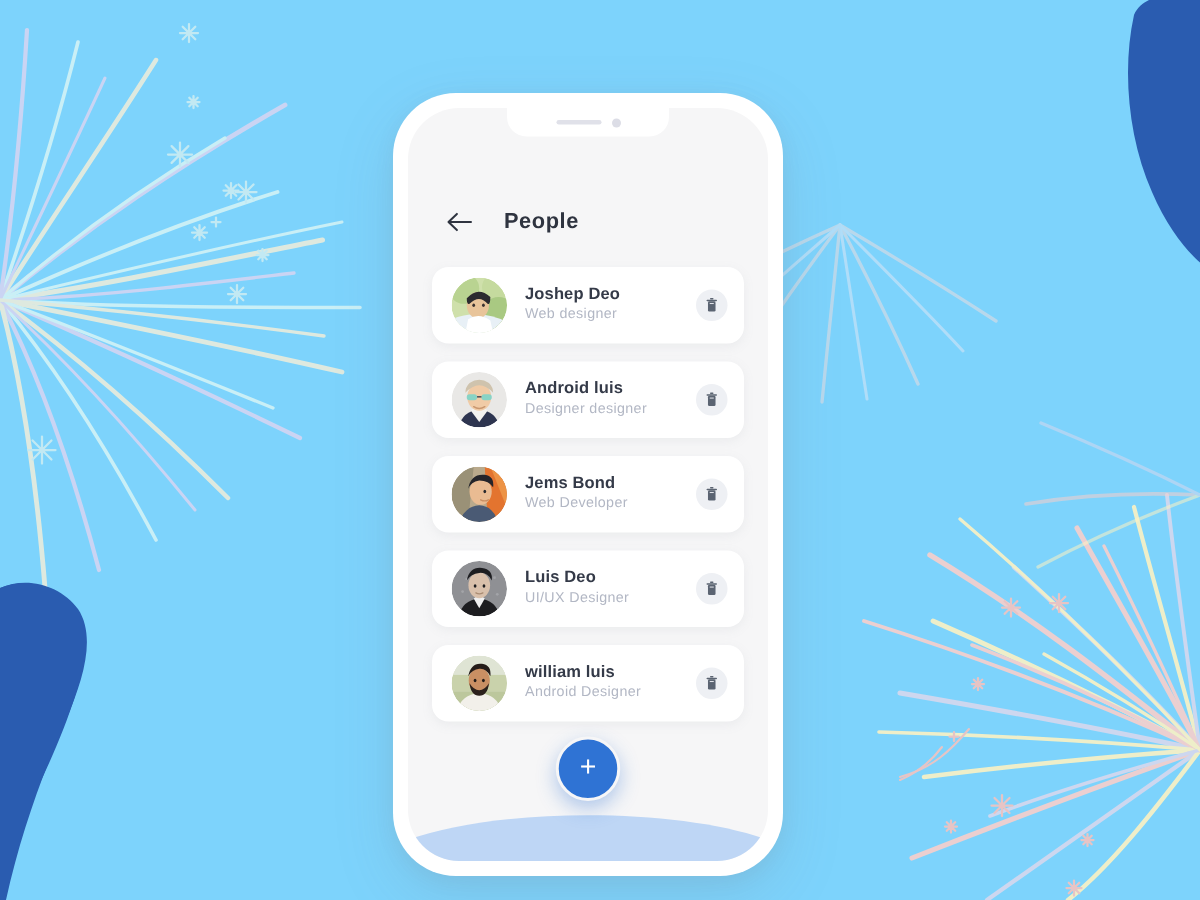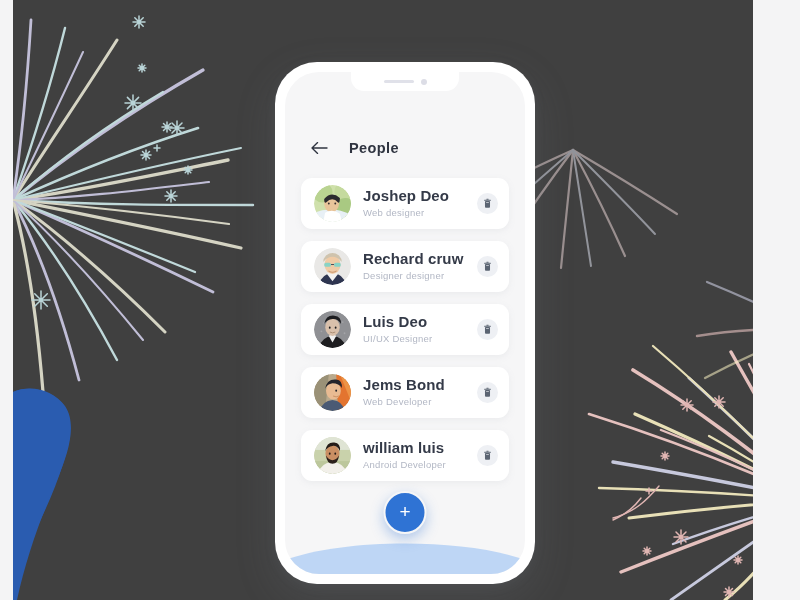--- a/index.html
+++ b/index.html
@@ -7,25 +7,24 @@
     padding: 0;
     width: 800px;
     height: 600px;
     overflow: hidden;
     font-family: "Liberation Sans", sans-serif;
     background: #f4f4f5;
   }
 
   #stage {
     position: relative;
-    width: 740px;
+    width: 800px;
     height: 600px;
-    background: #404040;
+    background: #7dd3fc;
     overflow: hidden;
-    margin-left: 13px;
   }
 
   
   .bg-layer {
     position: absolute;
     inset: 0;
     pointer-events: none;
   }
 
   
@@ -138,21 +137,21 @@
     overflow: hidden;
     position: relative;
   }
   .avatar svg { display: block; }
   .row-text {
     flex: 1 1 auto;
     margin-left: 12px;
     min-width: 0;
   }
   .row-name {
-    font-size: 15px;
+    font-size: 11px;
     font-weight: 700;
     color: #343a48;
     letter-spacing: .1px;
     line-height: 1.25;
     white-space: nowrap;
     overflow: hidden;
   }
   .row-role {
     font-size: 9.5px;
     color: #b2b7c4;
@@ -439,22 +438,57 @@
                 <ellipse cx="20" cy="18" rx="8.6" ry="10" fill="#f0cba6"></ellipse>
                 <path d="M10 15 Q20 4 30 15 Q30 11 27 8 Q20 3 13 8 Q10 11 10 15 Z" fill="#cfc3ad"></path>
                 <rect x="11" y="16" width="7.4" height="4.4" rx="2" fill="#7fd4c8" opacity=".92"></rect>
                 <rect x="21.6" y="16" width="7.4" height="4.4" rx="2" fill="#7fd4c8" opacity=".92"></rect>
                 <rect x="18.4" y="17.4" width="3.2" height="1" fill="#3c4352"></rect>
                 <path d="M16 25 Q20 27.5 24 25" fill="none" stroke="#c9976f" stroke-width="1.1" stroke-linecap="round"></path>
               </g>
             </svg>
           </div>
           <div class="row-text">
-            <div class="row-name">Rechard cruw</div>
+            <div class="row-name">Android luis</div>
             <div class="row-role">Designer designer</div>
+          </div>
+          <div class="del-btn">
+            <svg width="9" height="11" viewBox="0 0 10 12">
+              <rect x="2.2" y="3.1" width="5.6" height="7.6" rx="1" fill="#5b6472"></rect>
+              <rect x="1.1" y="1.9" width="7.8" height="1.1" rx=".55" fill="#5b6472"></rect>
+              <rect x="3.7" y="0.6" width="2.6" height="1.1" rx=".5" fill="#5b6472"></rect>
+              <rect x="3.5" y="4.4" width="3" height="0.7" fill="#eef0f4"></rect>
+            </svg>
+          </div>
+        </div>
+
+        <div class="row">
+          <div class="avatar">
+            <svg width="37" height="37" viewBox="0 0 40 40">
+              <defs>
+                  <clipPath id="c3">
+                    <circle cx="20" cy="20" r="20"></circle>
+                  </clipPath>
+                </defs>
+              <g clip-path="url(#c3)">
+                <rect width="40" height="40" fill="#b9a98c"></rect>
+                <path d="M24 0 L40 0 L40 40 L26 40 Z" fill="#e3742f"></path>
+                <path d="M28 0 L40 0 L40 30 Z" fill="#ef9b4b" opacity=".8"></path>
+                <path d="M0 0 L16 0 L12 40 L0 40 Z" fill="#9a9177"></path>
+                <path d="M6 40 Q9 29 20 28 Q31 29 33 40 Z" fill="#4a5a74"></path>
+                <ellipse cx="21" cy="18" rx="8" ry="9.6" fill="#e9bb92"></ellipse>
+                <path d="M12 16 Q14 5 24 6 Q31 7 30 15 Q27 10 20 10 Q14 11 12 16 Z" fill="#24242a"></path>
+                <ellipse cx="24" cy="18" rx="1" ry="1.2" fill="#2a2a2e"></ellipse>
+                <path d="M21 24 Q24 25.6 26.6 24" fill="none" stroke="#c98f63" stroke-width="1" stroke-linecap="round"></path>
+              </g>
+            </svg>
+          </div>
+          <div class="row-text">
+            <div class="row-name">Jems Bond</div>
+            <div class="row-role">Web Developer</div>
           </div>
           <div class="del-btn">
             <svg width="9" height="11" viewBox="0 0 10 12">
               <rect x="2.2" y="3.1" width="5.6" height="7.6" rx="1" fill="#5b6472"></rect>
               <rect x="1.1" y="1.9" width="7.8" height="1.1" rx=".55" fill="#5b6472"></rect>
               <rect x="3.7" y="0.6" width="2.6" height="1.1" rx=".5" fill="#5b6472"></rect>
               <rect x="3.5" y="4.4" width="3" height="0.7" fill="#eef0f4"></rect>
             </svg>
           </div>
         </div>
@@ -495,76 +529,41 @@
               <rect x="3.7" y="0.6" width="2.6" height="1.1" rx=".5" fill="#5b6472"></rect>
               <rect x="3.5" y="4.4" width="3" height="0.7" fill="#eef0f4"></rect>
             </svg>
           </div>
         </div>
 
         <div class="row">
           <div class="avatar">
             <svg width="37" height="37" viewBox="0 0 40 40">
               <defs>
-                  <clipPath id="c3">
-                    <circle cx="20" cy="20" r="20"></circle>
-                  </clipPath>
-                </defs>
-              <g clip-path="url(#c3)">
-                <rect width="40" height="40" fill="#b9a98c"></rect>
-                <path d="M24 0 L40 0 L40 40 L26 40 Z" fill="#e3742f"></path>
-                <path d="M28 0 L40 0 L40 30 Z" fill="#ef9b4b" opacity=".8"></path>
-                <path d="M0 0 L16 0 L12 40 L0 40 Z" fill="#9a9177"></path>
-                <path d="M6 40 Q9 29 20 28 Q31 29 33 40 Z" fill="#4a5a74"></path>
-                <ellipse cx="21" cy="18" rx="8" ry="9.6" fill="#e9bb92"></ellipse>
-                <path d="M12 16 Q14 5 24 6 Q31 7 30 15 Q27 10 20 10 Q14 11 12 16 Z" fill="#24242a"></path>
-                <ellipse cx="24" cy="18" rx="1" ry="1.2" fill="#2a2a2e"></ellipse>
-                <path d="M21 24 Q24 25.6 26.6 24" fill="none" stroke="#c98f63" stroke-width="1" stroke-linecap="round"></path>
-              </g>
-            </svg>
-          </div>
-          <div class="row-text">
-            <div class="row-name">Jems Bond</div>
-            <div class="row-role">Web Developer</div>
-          </div>
-          <div class="del-btn">
-            <svg width="9" height="11" viewBox="0 0 10 12">
-              <rect x="2.2" y="3.1" width="5.6" height="7.6" rx="1" fill="#5b6472"></rect>
-              <rect x="1.1" y="1.9" width="7.8" height="1.1" rx=".55" fill="#5b6472"></rect>
-              <rect x="3.7" y="0.6" width="2.6" height="1.1" rx=".5" fill="#5b6472"></rect>
-              <rect x="3.5" y="4.4" width="3" height="0.7" fill="#eef0f4"></rect>
-            </svg>
-          </div>
-        </div>
-
-        <div class="row">
-          <div class="avatar">
-            <svg width="37" height="37" viewBox="0 0 40 40">
-              <defs>
                   <clipPath id="c5">
                     <circle cx="20" cy="20" r="20"></circle>
                   </clipPath>
                 </defs>
               <g clip-path="url(#c5)">
                 <rect width="40" height="40" fill="#d7dcc4"></rect>
                 <rect y="0" width="40" height="14" fill="#dfe4d4"></rect>
                 <rect y="14" width="40" height="12" fill="#c9d2ab"></rect>
                 <rect y="26" width="40" height="14" fill="#bcc79c"></rect>
                 <path d="M4 40 Q7 28 20 27 Q33 28 36 40 Z" fill="#f2f0ea"></path>
                 <ellipse cx="20" cy="18" rx="7.6" ry="9.2" fill="#c98f63"></ellipse>
                 <path d="M12 15 Q14 5 22 6 Q29 7 28 15 Q25 9 20 9.6 Q15 10 12 15 Z" fill="#241c18"></path>
                 <path d="M13 20 Q14 29 20 29 Q26 29 27 20 Q24 25 20 25 Q16 25 13 20 Z" fill="#2b211c"></path>
                 <ellipse cx="17" cy="18" rx="1" ry="1.2" fill="#241c18"></ellipse>
                 <ellipse cx="23" cy="18" rx="1" ry="1.2" fill="#241c18"></ellipse>
               </g>
             </svg>
           </div>
           <div class="row-text">
             <div class="row-name">william luis</div>
-            <div class="row-role">Android Developer</div>
+            <div class="row-role">Android Designer</div>
           </div>
           <div class="del-btn">
             <svg width="9" height="11" viewBox="0 0 10 12">
               <rect x="2.2" y="3.1" width="5.6" height="7.6" rx="1" fill="#5b6472"></rect>
               <rect x="1.1" y="1.9" width="7.8" height="1.1" rx=".55" fill="#5b6472"></rect>
               <rect x="3.7" y="0.6" width="2.6" height="1.1" rx=".5" fill="#5b6472"></rect>
               <rect x="3.5" y="4.4" width="3" height="0.7" fill="#eef0f4"></rect>
             </svg>
           </div>
         </div>

